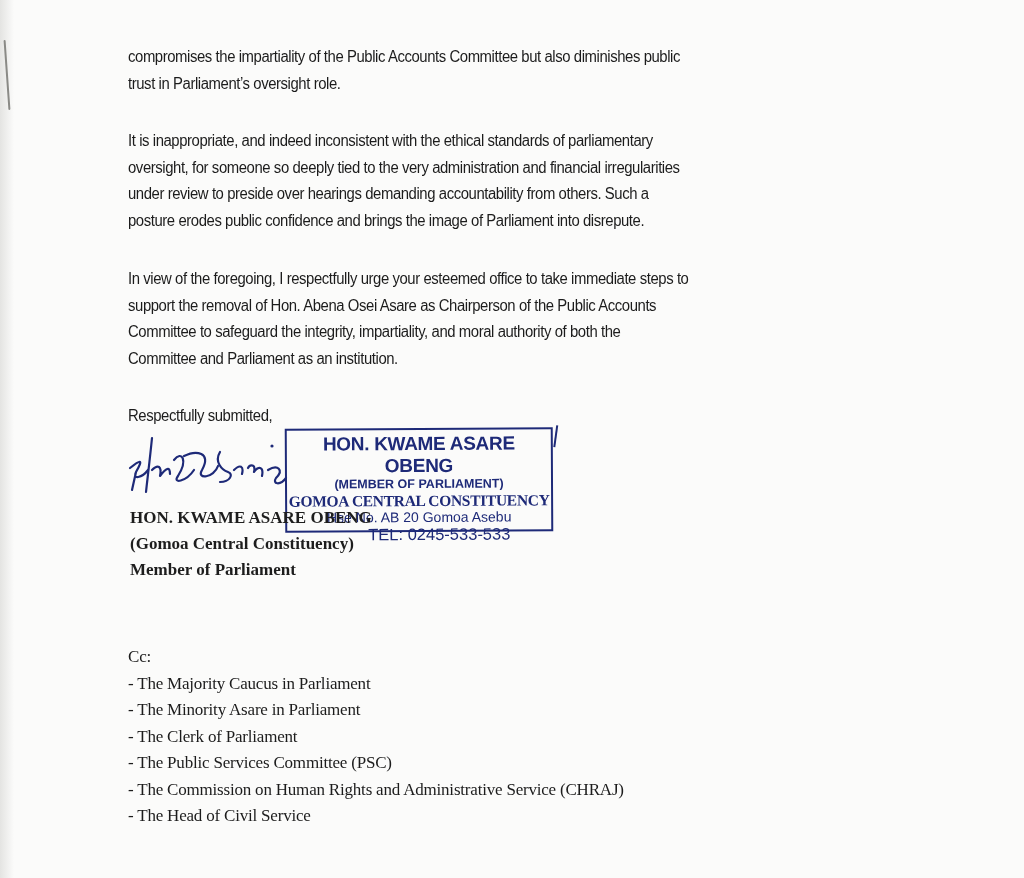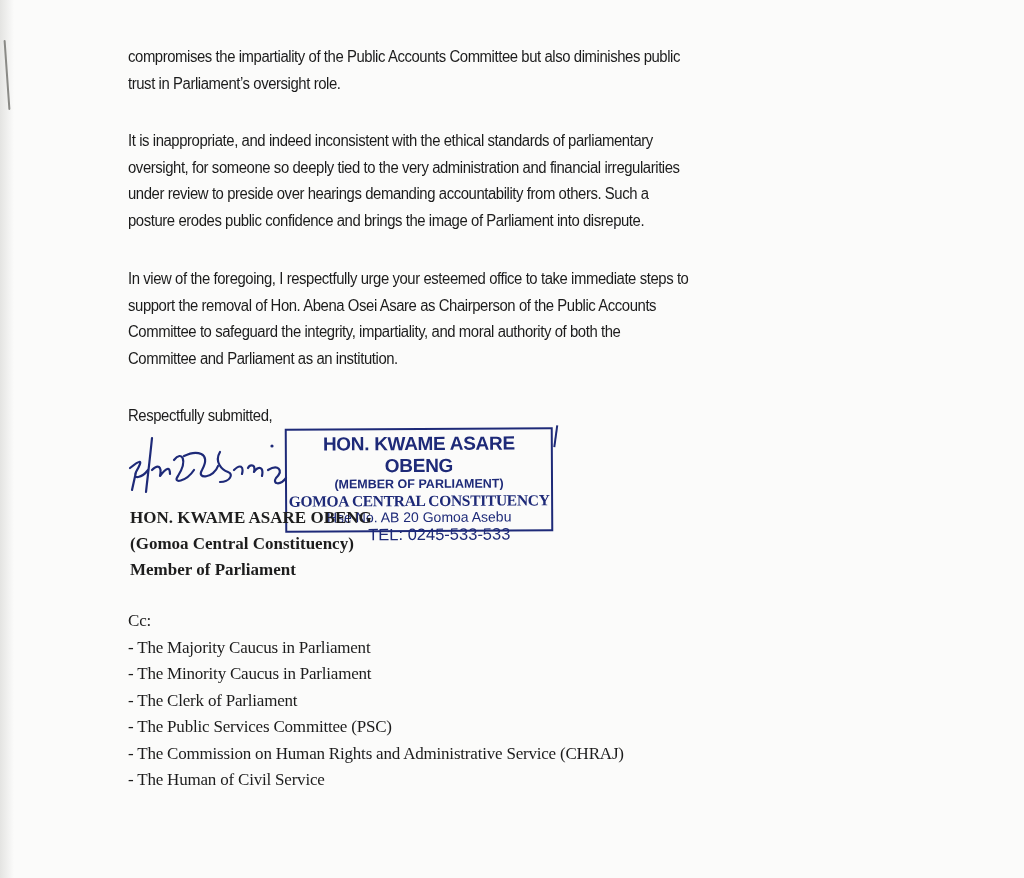--- a/index.html
+++ b/index.html
@@ -48,21 +48,21 @@
     background: transparent;
   }
   .stamp .s1 { font-family: "Liberation Sans", sans-serif; font-weight: bold; font-size: 19px; line-height: 22px; margin-top: 3px; letter-spacing: -0.3px; }
   .stamp .s2 { font-family: "Liberation Sans", sans-serif; font-weight: bold; font-size: 12.5px; line-height: 15px; }
   .stamp .s3 { font-family: "Liberation Serif", serif; font-weight: bold; font-size: 15.5px; line-height: 18px; letter-spacing: -0.3px; }
   .stamp .s4 { font-family: "Liberation Sans", sans-serif; font-size: 14px; line-height: 15px; }
   .stamp .s5 { font-family: "Liberation Sans", sans-serif; font-size: 16.5px; line-height: 18px; padding-left: 40px; }
   .stamp-tick {
     position: absolute; right: -6px; top: -4px; width: 2px; height: 22px; background: #1e2a78; transform: rotate(8deg);
   }
-  #cc { top: 608px; font-family: "Liberation Serif", serif; font-size: 17px; line-height: 26.5px; letter-spacing: -0.2px; transform: none; }
+  #cc { top: 644px; font-family: "Liberation Serif", serif; font-size: 17px; line-height: 26.5px; letter-spacing: -0.2px; transform: none; }
 </style>
 </head>
 <body>
 
 <div class="page-edge"></div>
 <div class="edge-mark"></div>
 
 <div class="body-text" id="p1">
   <span class="line">compromises the impartiality of the Public Accounts Committee but also diminishes public</span>
   <span class="line">trust in Parliament’s oversight role.</span>
@@ -109,18 +109,18 @@
 
 <div class="sig-block">
   <span class="line">HON. KWAME ASARE OBENG</span>
   <span class="line">(Gomoa Central Constituency)</span>
   <span class="line">Member of Parliament</span>
 </div>
 
 <div class="body-text" id="cc">
   <span class="line">Cc:</span>
   <span class="line">- The Majority Caucus in Parliament</span>
-  <span class="line">- The Minority Caucus in Parliament</span>
+  <span class="line">- The Minority Asare in Parliament</span>
   <span class="line">- The Clerk of Parliament</span>
   <span class="line">- The Public Services Committee (PSC)</span>
   <span class="line">- The Commission on Human Rights and Administrative Service (CHRAJ)</span>
-  <span class="line">- The Human of Civil Service</span>
+  <span class="line">- The Head of Civil Service</span>
 </div>
 
 </body></html>

